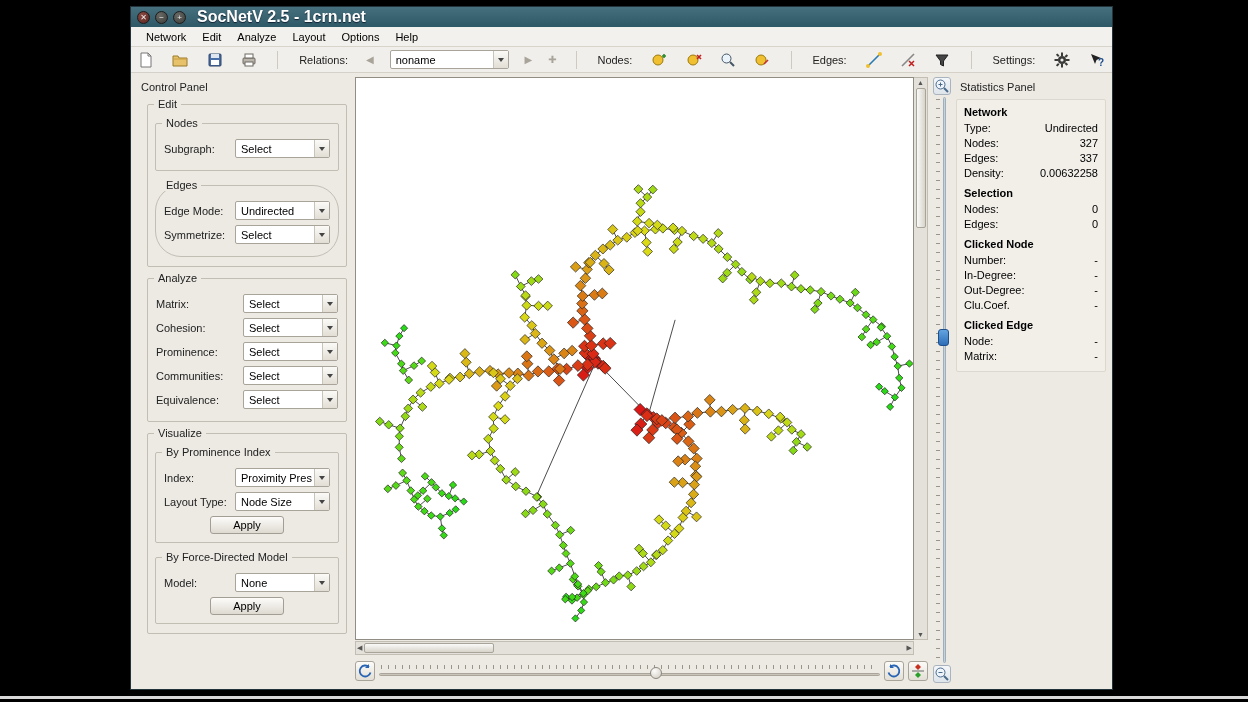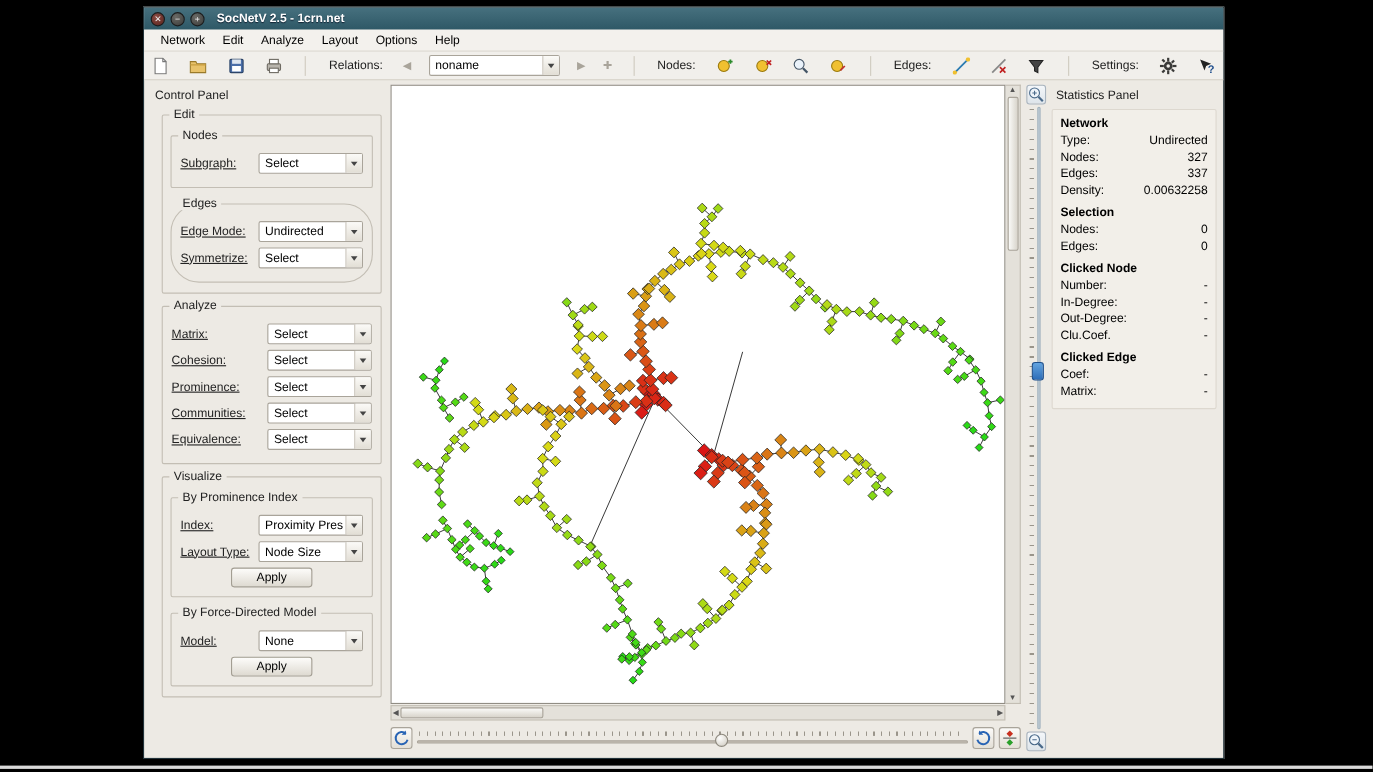--- a/index.html
+++ b/index.html
@@ -4,21 +4,21 @@
 <style>
   html,body{margin:0;padding:0;background:#000;}
   *{box-sizing:border-box;font-family:"Liberation Sans",sans-serif;}
   .screen{position:relative;width:1248px;height:702px;background:#000;overflow:hidden;}
   .bottom-strip{position:absolute;left:0;bottom:3px;width:100%;height:3px;background:#d9d9d9;}
   .window{position:absolute;left:130px;top:6px;width:983px;height:684px;background:#edeae4;border:1px solid #22333a;display:flex;flex-direction:column;}
   
   .titlebar{height:20px;background:linear-gradient(#46707e,#2e5866);display:flex;align-items:center;padding:0 6px;gap:5px;flex:0 0 auto;}
   .tb-btn{width:13px;height:13px;border-radius:50%;background:radial-gradient(circle at 35% 30%,#6a6a66,#3a3a38);border:1px solid #1c1c1c;color:#efefef;font-size:8px;line-height:11px;text-align:center;cursor:default;}
   .tb-btn.close{background:radial-gradient(circle at 35% 30%,#8a4a42,#5a241e);}
-  .title-text{color:#fff;font-weight:bold;font-size:11px;margin-left:6px;text-shadow:0 1px 1px #123;text-align:center;}
+  .title-text{color:#fff;font-weight:bold;font-size:16px;margin-left:6px;text-shadow:0 1px 1px #123;text-align:center;}
   
   .menubar{height:20px;background:#f3f1ed;border-bottom:1px solid #d8d4cb;display:flex;align-items:center;padding:0 8px;gap:2px;flex:0 0 auto;}
   .menu-item{font-size:11px;padding:2px 7px;border-radius:2px;}
   
   .toolbar{height:26px;background:#f1efeb;border-bottom:1px solid #d5d1c8;display:flex;align-items:center;padding:0 6px;gap:16px;flex:0 0 auto;}
   .tool-btn{width:22px;height:22px;border:1px solid transparent;border-radius:2px;display:flex;align-items:center;justify-content:center;}
   .tool-sep{width:1px;height:18px;background:#cfcabf;margin:0 3px;}
   .tool-label{font-size:11px;color:#222;margin:0 2px;}
   .arrow-dis{color:#a9a49a;font-size:10px;}
   .combo{height:19px;background:#fff;border:1px solid #a9a49a;border-radius:2px;display:flex;align-items:center;font-size:11px;position:relative;}
@@ -26,21 +26,21 @@
   .combo .cbtn{width:15px;height:100%;border-left:1px solid #c9c4ba;background:linear-gradient(#fbfaf7,#e2ded5);display:flex;align-items:center;justify-content:center;}
   .carrow{width:0;height:0;border-left:3px solid transparent;border-right:3px solid transparent;border-top:4px solid #444;}
   .relations-combo{width:145px;}
   
   .main{flex:1;display:flex;padding:4px 4px 6px 8px;gap:4px;min-height:0;}
   .control-panel{width:212px;flex:0 0 auto;font-size:11px;}
   .cp-title{font-size:11px;color:#222;margin:4px 0 6px 2px;}
   .group{border:1px solid #c3beb4;border-radius:2px;position:relative;margin:11px 4px 8px 8px;padding:10px 7px 7px 7px;}
   .group .legend{position:absolute;top:-7px;left:6px;background:#edeae4;padding:0 4px;font-size:11px;color:#222;}
   .frow{display:flex;align-items:center;justify-content:space-between;margin:5px 1px;}
-  .frow label{font-size:11px;color:#222;text-decoration:underline;}
+  .frow label{font-size:11px;color:#222;}
   .cp-combo{width:95px;}
   .btn{font-size:11px;background:linear-gradient(#fdfcfa,#dedad1);border:1px solid #a39e93;border-radius:3px;padding:2px 22px;margin:4px auto 1px;display:block;}
   
   .center{flex:1;display:flex;flex-direction:column;min-width:0;}
   .canvas-row{flex:1;display:flex;min-height:0;}
   .graph-canvas{flex:1;background:#fff;border:1px solid #918d84;position:relative;}
   .graph-canvas svg{width:100%;height:100%;display:block;}
   .vscroll{width:14px;background:#e4e1da;border:1px solid #c3beb4;border-left:none;display:flex;flex-direction:column;align-items:center;justify-content:space-between;padding:1px;font-size:7px;color:#555;}
   .vthumb{width:10px;flex:0 0 140px;background:linear-gradient(90deg,#fafaf8,#d8d4cb);border:1px solid #a9a49a;border-radius:2px;margin-top:2px;}
   .vfill{flex:1;}
@@ -1085,21 +1085,21 @@
               <span>Out-Degree:</span>
               <span class="v">-</span>
             </div>
           <div class="stats-row">
               <span>Clu.Coef.</span>
               <span class="v">-</span>
             </div>
 
           <div class="stats-header">Clicked Edge</div>
           <div class="stats-row">
-              <span>Coef:</span>
+              <span>Node:</span>
               <span class="v">-</span>
             </div>
           <div class="stats-row">
               <span>Matrix:</span>
               <span class="v">-</span>
             </div>
         </div>
       </div>
 
     </div>

